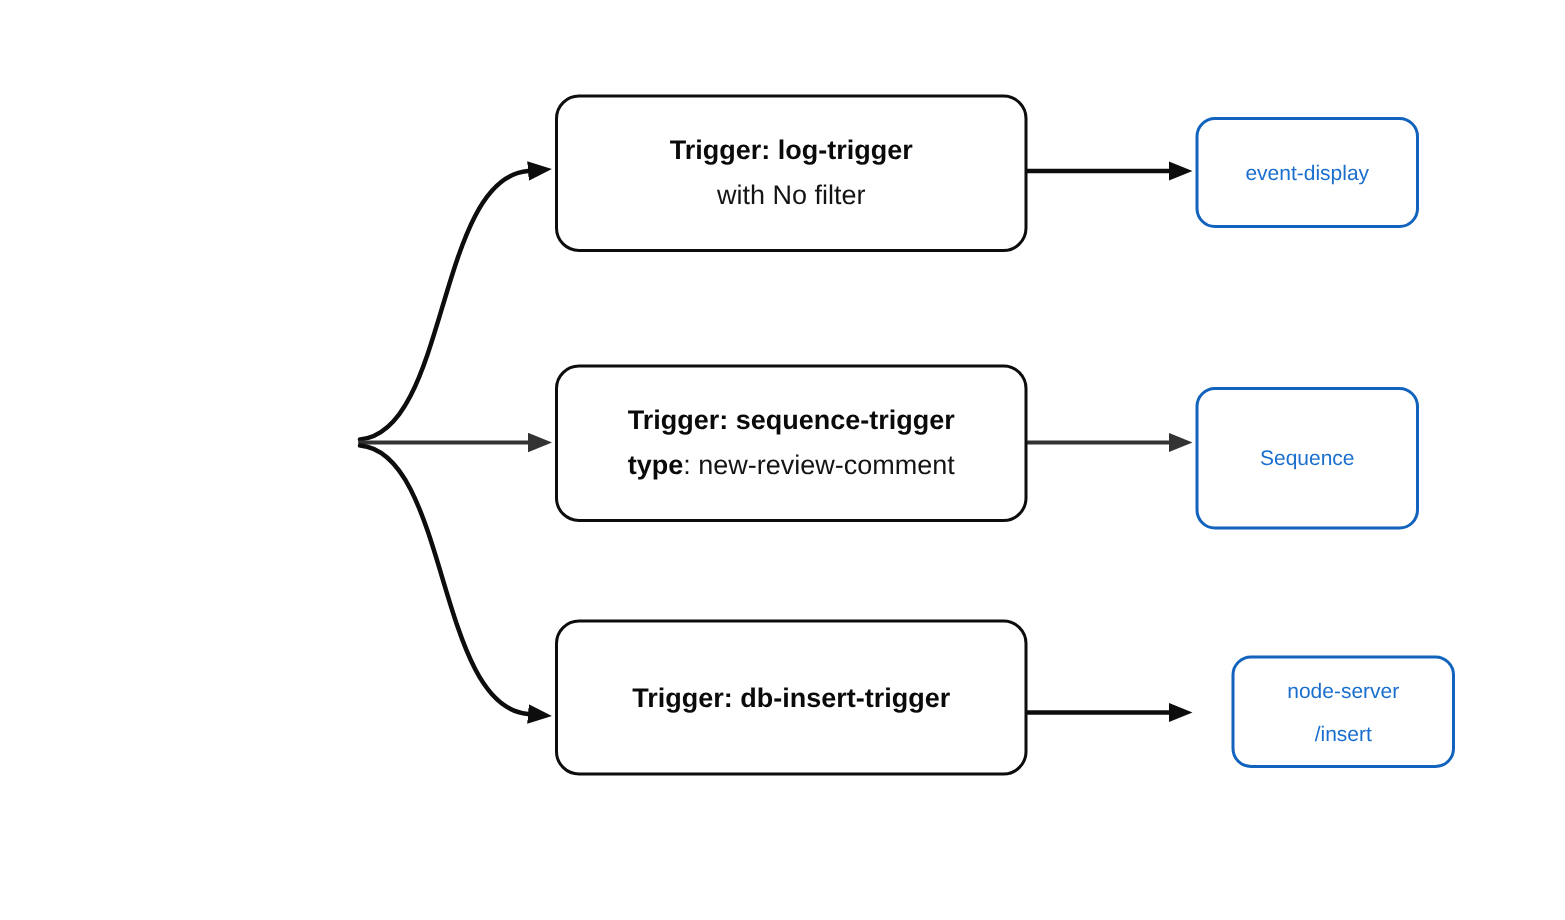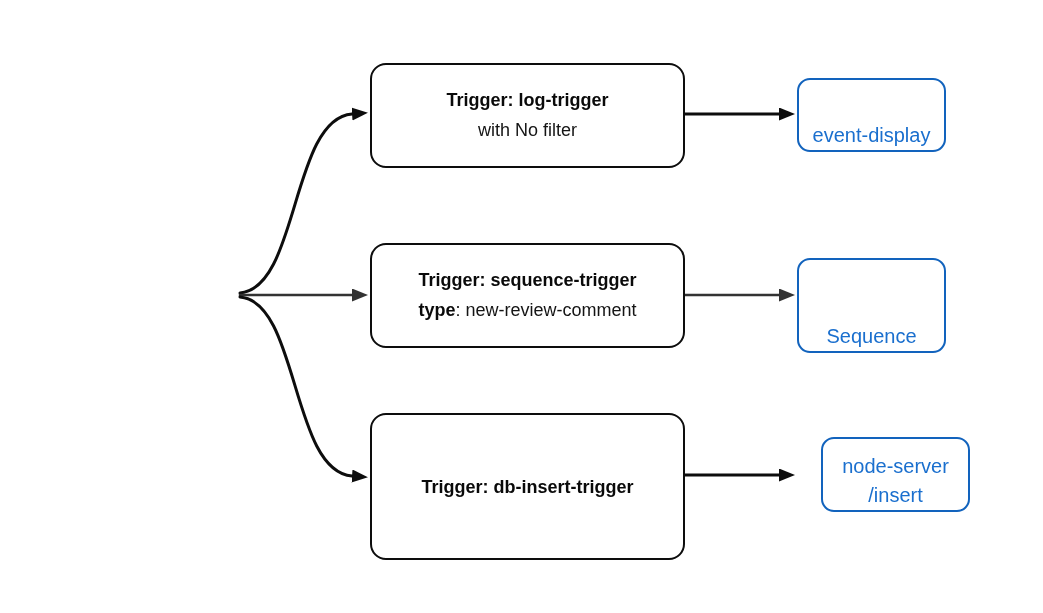--- a/index.html
+++ b/index.html
@@ -42,30 +42,29 @@
     width: 315px;
     border: 2.7px solid #0d0d0d;
     border-radius: 16px;
     color: #141414;
     font-size: 18px;
     line-height: 29.5px;
   }
   .trigger-node b { font-weight: 700; color: #0a0a0a; }
   .trigger-1 { top: 63px;  height: 105px; }
   .trigger-2 { top: 243px; height: 105px; }
-  .trigger-3 { top: 413px; height: 147px; line-height: 30px; }
+  .trigger-3 { top: 413px; height: 104px; line-height: 30px; }
   .sink-node {
     left: 797px;
     width: 149px;
     border: 2.5px solid #1263bd;
     border-radius: 13px;
     color: #1a6fce;
-    font-size: 20px;
+    font-size: 14px;
     line-height: 29px;
-    justify-content: flex-end;
   }
   .sink-1 { top: 78px;  height: 74px; }
   .sink-2 { top: 258px; height: 95px; }
   .sink-3 { top: 437px; height: 75px; margin-left: 24px; }
 </style>
 </head>
 <body>
 
 <div class="canvas">
 

